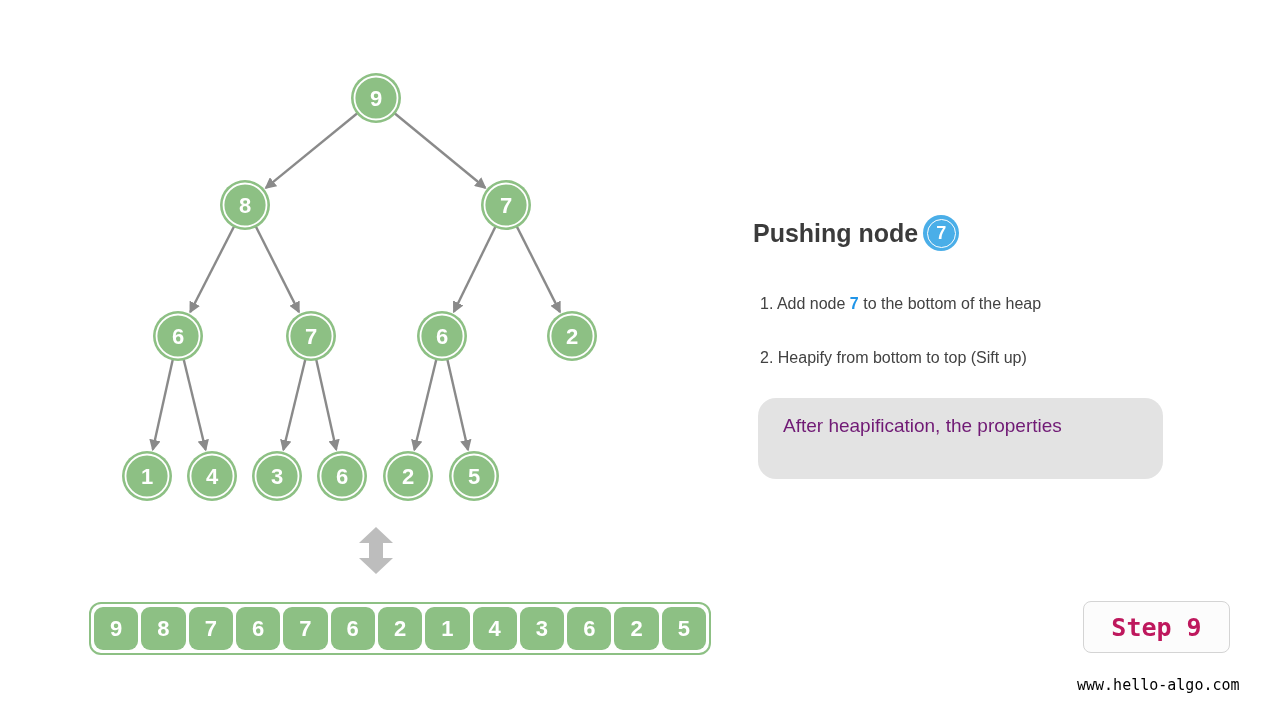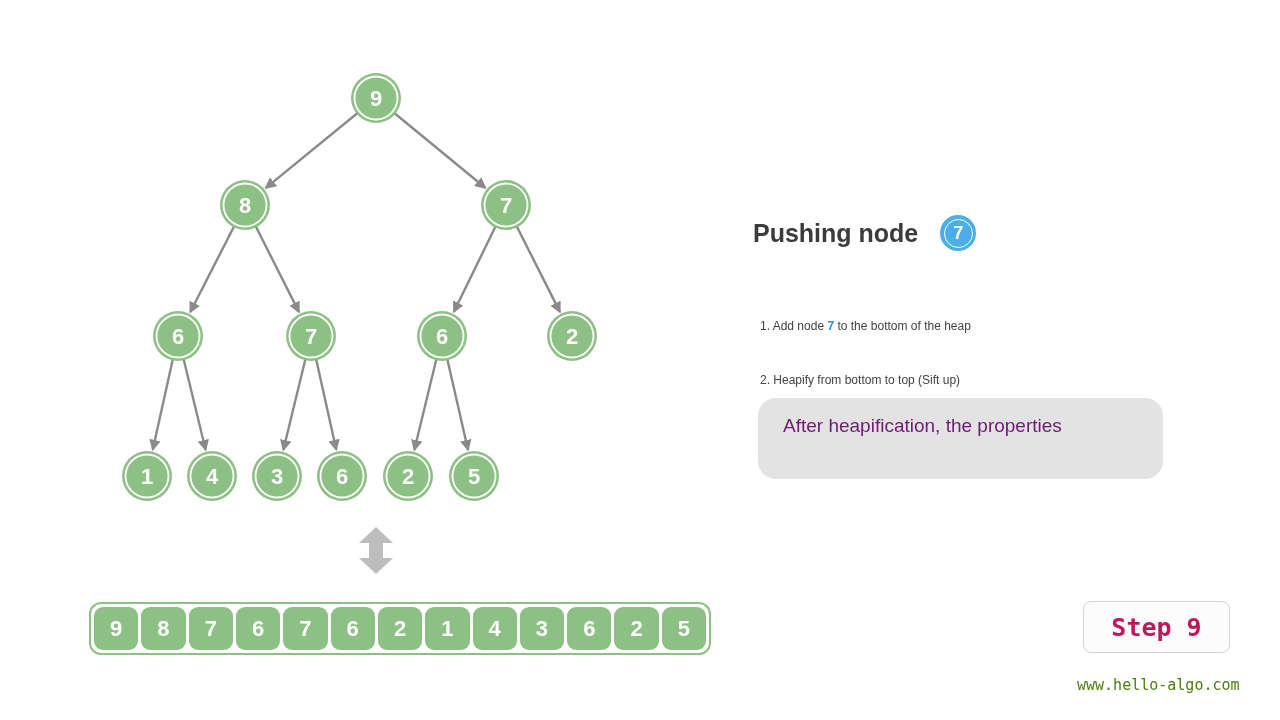--- a/index.html
+++ b/index.html
@@ -15,46 +15,46 @@
   
   .array { position: absolute; left: 89px; top: 602px; width: 622px; height: 53px;
            border: 2px solid #8DC084; border-radius: 12px; padding: 3px;
            display: flex; gap: 3px; background: #ffffff; }
   .cell { flex: 1; background: #8DC084; border-radius: 9px;
           display: flex; align-items: center; justify-content: center;
           color: #ffffff; font-size: 22px; font-weight: bold; }
 
   
   .title { position: absolute; left: 753px; top: 215px; height: 36px;
-           display: flex; align-items: center; gap: 22px;
+           display: flex; align-items: center; gap: 5px;
            font-size: 25px; font-weight: bold; color: #3B3B3B; white-space: nowrap; }
   .badge { width: 36px; height: 36px; border-radius: 50%; background: #4AAEE8;
            display: flex; align-items: center; justify-content: center; }
   .badge-inner { width: 29px; height: 29px; border-radius: 50%; background: #4AAEE8;
                  border: 1.5px solid #ffffff;
                  display: flex; align-items: center; justify-content: center;
                  color: #ffffff; font-size: 18px; font-weight: bold; }
-  .step-item { position: absolute; left: 760px; font-size: 12px; color: #424242;
-               line-height: 23px; white-space: nowrap; margin-top: 23px; }
+  .step-item { position: absolute; left: 760px; font-size: 16px; color: #424242;
+               line-height: 23px; white-space: nowrap; }
   .step-item-1 { top: 292px; }
   .step-item-2 { top: 346px; }
   .blue-num { color: #2095E8; font-weight: bold; }
   .note { position: absolute; left: 758px; top: 398px; width: 405px; height: 81px;
           background: #E3E3E3; border-radius: 18px; padding: 14px 0 0 25px;
           font-size: 19px; line-height: 27px; color: #701a75; }
 
   
   .stepbtn { position: absolute; left: 1083px; top: 601px; width: 147px; height: 52px;
              background: #FCFCFC; border: 1.5px solid #D4D4D4; border-radius: 8px;
              display: flex; align-items: center; justify-content: center;
              font-family: "DejaVu Sans Mono", monospace; font-size: 25px;
              font-weight: bold; color: #be185d; }
   .watermark { position: absolute; left: 1077px; top: 676px;
                font-family: "DejaVu Sans Mono", monospace; font-size: 15px;
-               color: #4d7c0f; }
+               color: #000000; }
 </style>
 </head>
 <body>
 
 <div class="stage">
 
   <svg class="tree-svg" width="760" height="590" viewBox="0 0 760 590">
     <defs>
       <marker id="arrowhead" viewBox="0 0 10 10" refX="8.5" refY="5" markerWidth="4.8" markerHeight="4.8" orient="auto">
         <path d="M0,0 L10,5 L0,10 Z" fill="#8A8A8A"></path>

